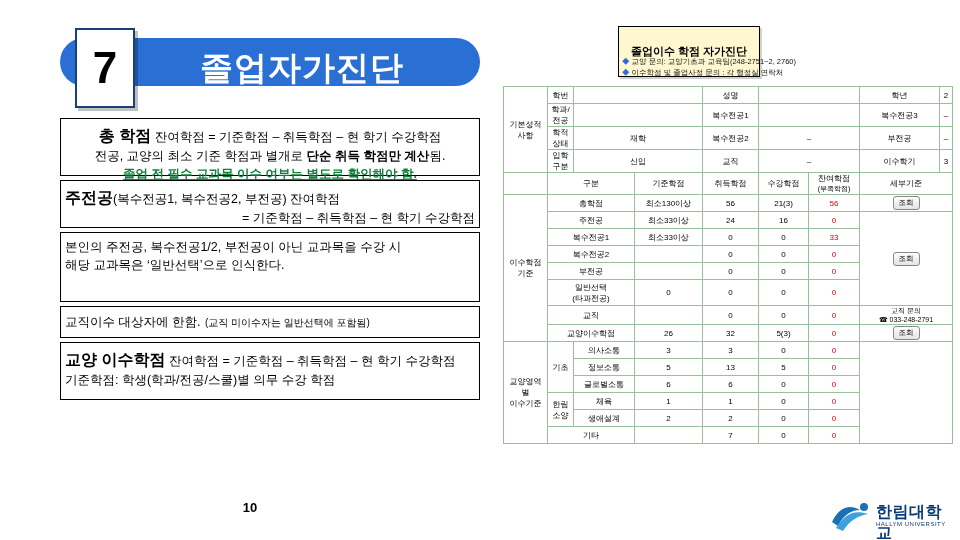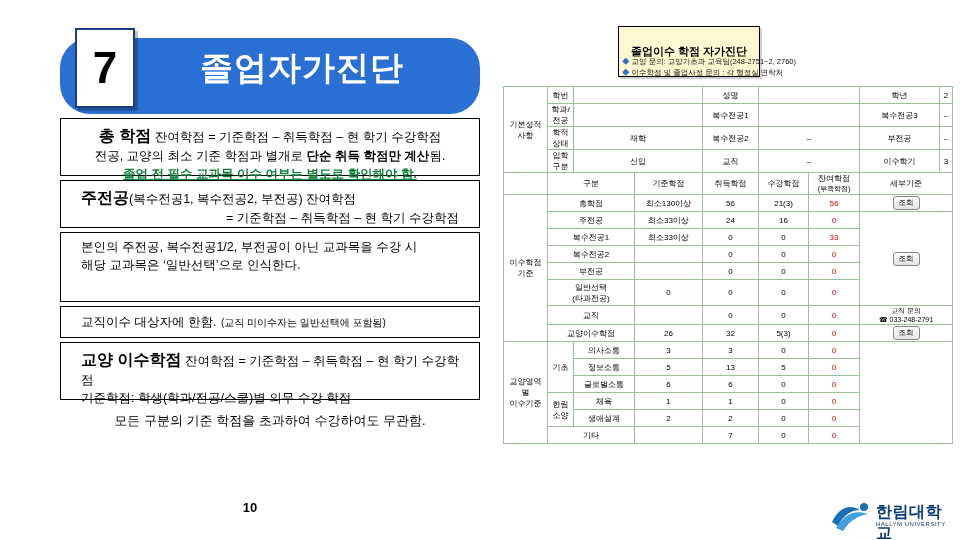--- a/index.html
+++ b/index.html
@@ -9,39 +9,39 @@
     background:#ffffff;
     font-family:"Liberation Sans", sans-serif;
     color:#000;
     position:relative;
     overflow:hidden;
   }
   
   #left { position:absolute; left:0; top:0; width:500px; height:540px; }
 
   .title-band {
-    position:absolute; left:60px; top:38px; width:420px; height:76px;
+    position:absolute; left:60px; top:38px; width:420px; height:48px;
     background:#2a6fd4; border-radius:30px;
   }
   .title-band .title-text {
     position:absolute; left:140px; top:8px;
     font-size:33px; font-weight:bold; color:#ffffff; letter-spacing:1px;
   }
   .num-box {
     position:absolute; left:75px; top:28px; width:60px; height:80px;
     background:#ffffff; border:2px solid #1a3f7a;
     box-shadow:3px 3px 0 rgba(0,0,0,0.25);
     display:flex; align-items:center; justify-content:center;
   }
   .num-box span { font-size:44px; font-weight:bold; color:#000; }
 
   .box {
     position:absolute; left:60px; width:420px;
     border:1px solid #000; background:#fff;
-    padding:5px 20px;
+    padding:5px 4px;
   }
   .b1 { top:118px; height:58px; text-align:center; }
   .b2 { top:180px; height:48px; }
   .b3 { top:232px; height:70px; }
   .b4 { top:306px; height:32px; text-align:left; }
   .b5 { top:342px; height:58px; }
 
   .l { font-size:12.5px; line-height:1.45; }
   .l b { font-weight:bold; }
   .big { font-size:16px; font-weight:bold; }
@@ -140,21 +140,20 @@
     <span class="small">(교직 미이수자는 일반선택에 포함됨)</span>
   </div>
 
   <div class="box b5">
     <div class="l">
       <span class="big">교양 이수학점</span><span> 잔여학점 = 기준학점 – 취득학점 – 현 학기 수강학점</span>
     </div>
     <div class="l">기준학점: 학생(학과/전공/스쿨)별 의무 수강 학점</div>
   </div>
 
-  <div class="footnote">모든 구분의 기준 학점을 초과하여 수강하여도 무관함.</div>
   <div class="pagenum">10</div>
 </div>
 
 <div id="right">
 
   <div class="rpt-title">졸업이수 학점 자가진단</div>
 
   <div class="rpt-notes">
     <div><span class="bullet">◆</span> <span>교양 문의: 교양기초과 교육팀(248-2751~2, 2760)</span></div>
     <div><span class="bullet">◆</span> <span>이수학점 및 졸업사정 문의 :</span> <span>각 행정실 연락처</span></div>

